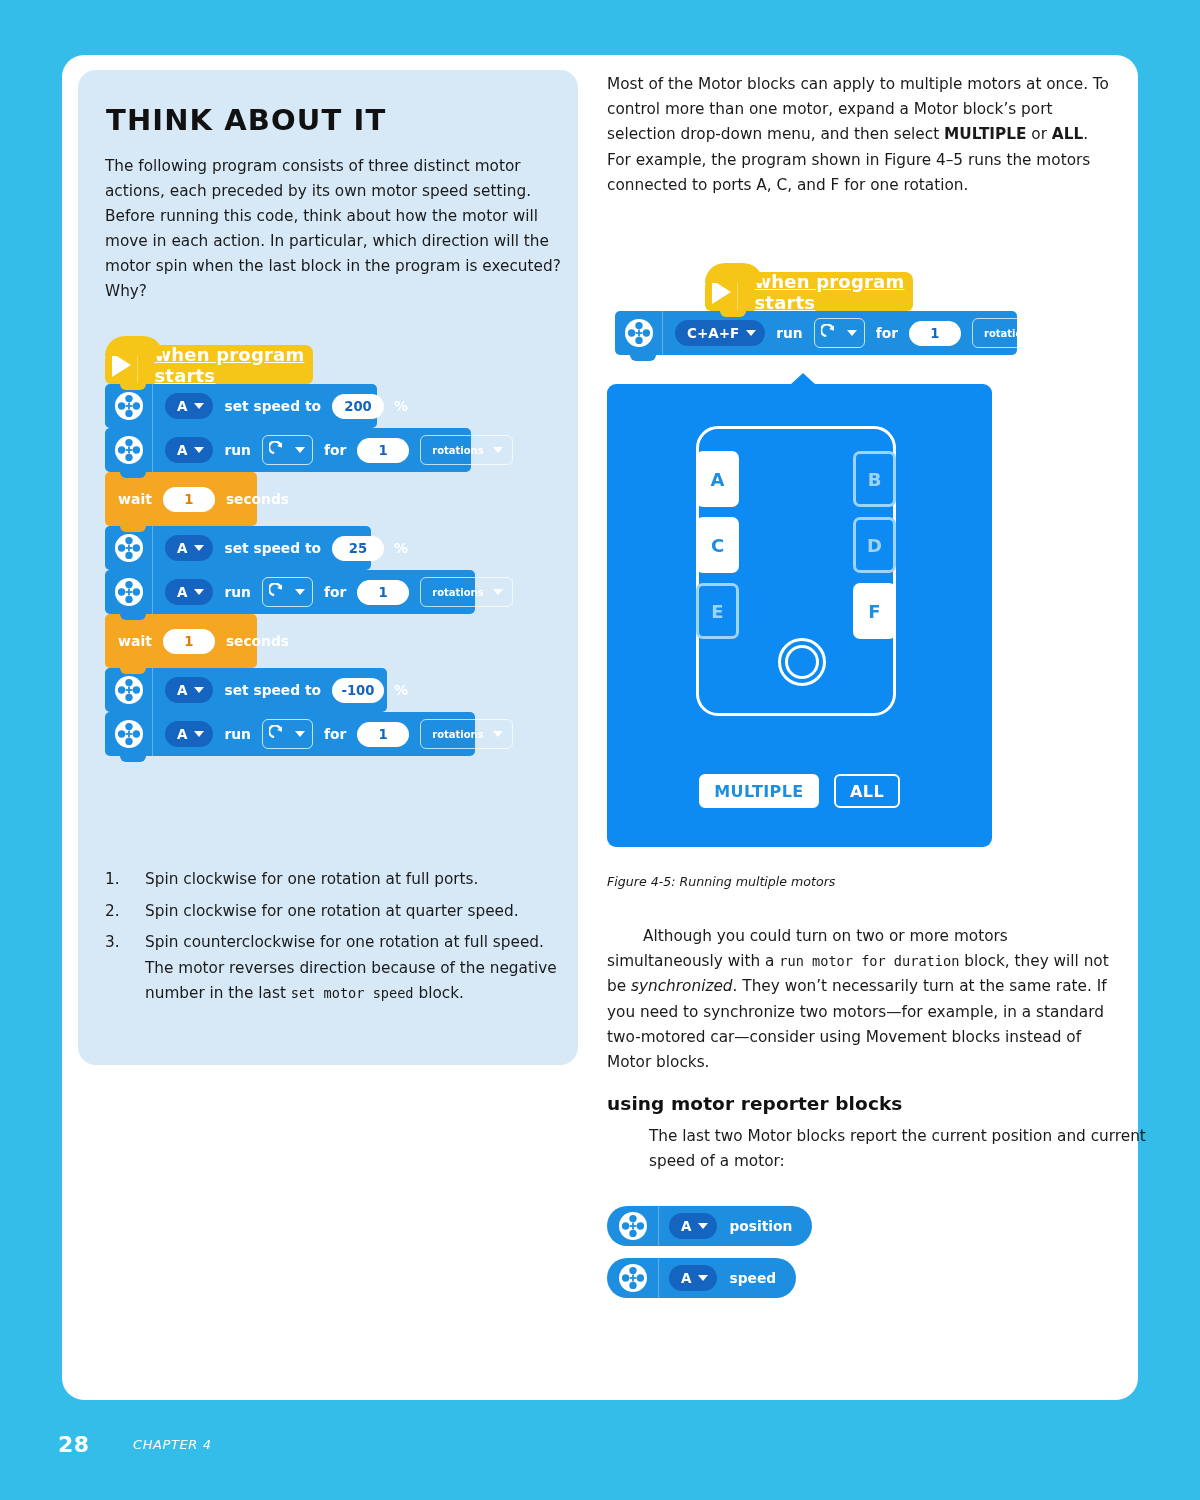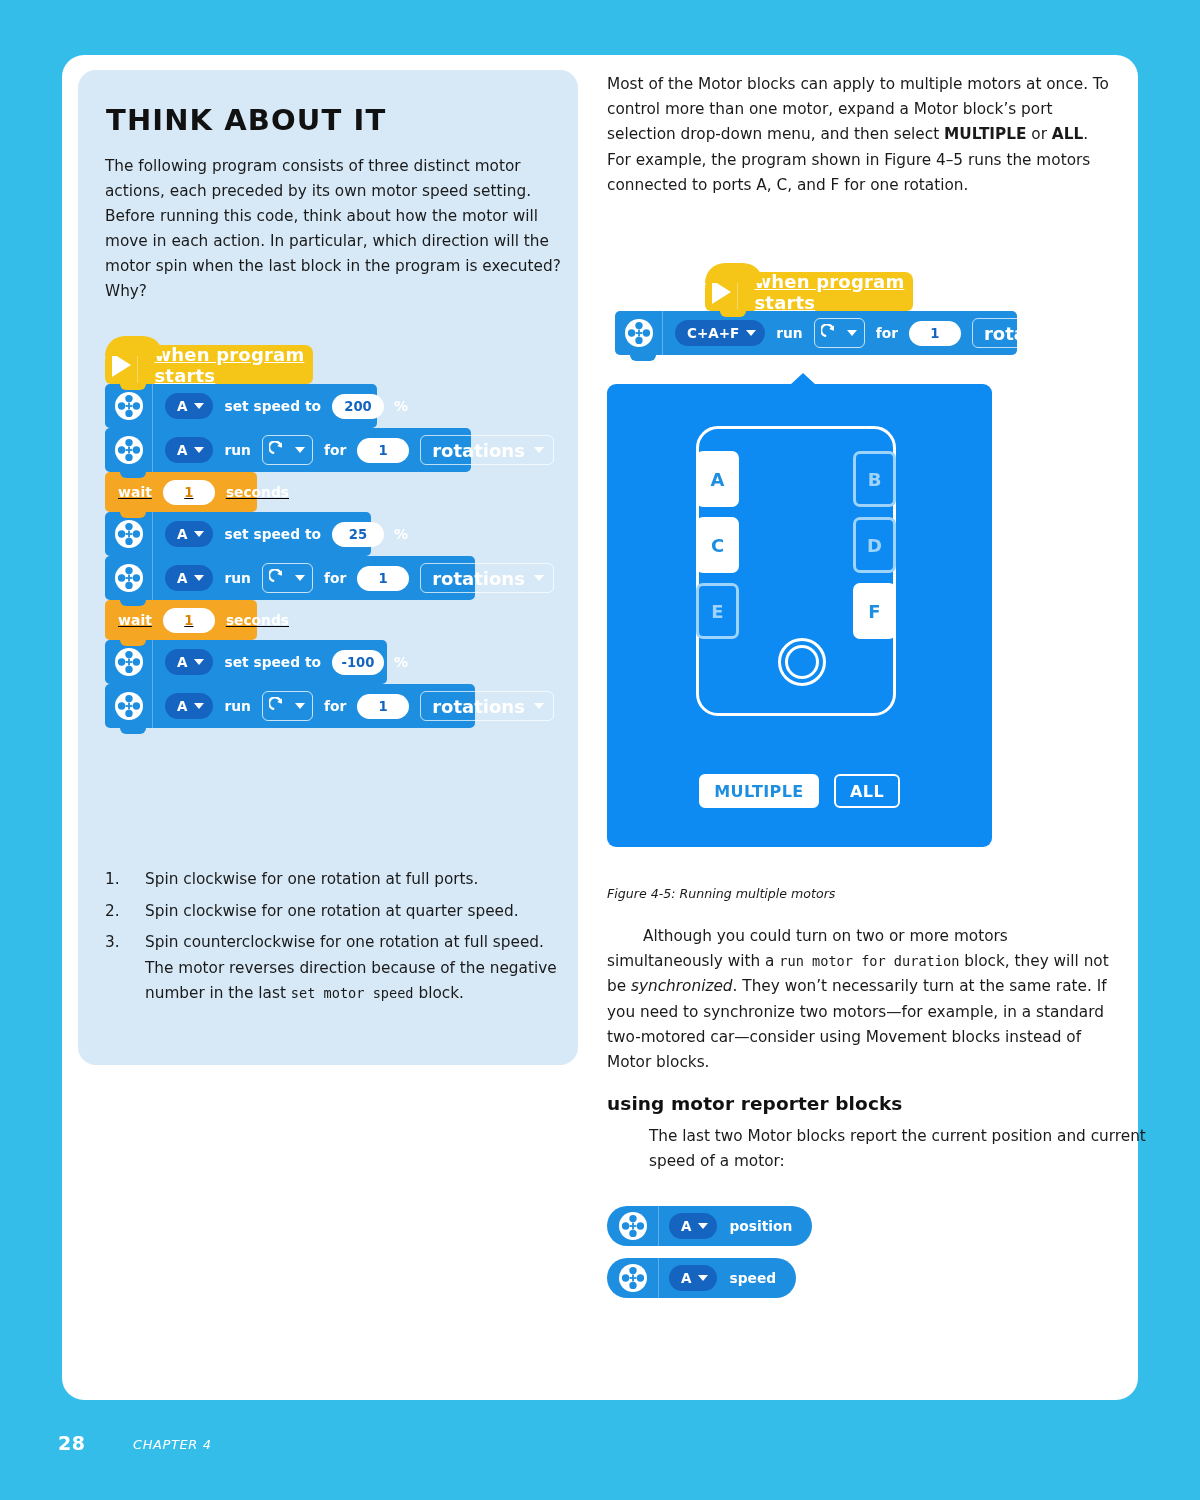--- a/index.html
+++ b/index.html
@@ -17,21 +17,21 @@
     left: 62px; top: 55px;
     width: 1076px; height: 1345px;
     background: #ffffff;
     border-radius: 22px;
   }
   .pagenum {
     position: absolute;
     left: 58px; top: 1432px;
     color: #ffffff;
     font-weight: bold;
-    font-size: 19px;
+    font-size: 22px;
     letter-spacing: 0.5px;
   }
   .chaplabel {
     position: absolute;
     left: 133px; top: 1437px;
     color: #ffffff;
     font-style: italic;
     font-size: 13px;
     letter-spacing: 0.6px;
   }
@@ -115,23 +115,22 @@
     width: 58px; height: 20px;
     background: #f5c518;
     border-radius: 28px 28px 0 0;
   }
   .blk.motor {
     background: #1e8fe0;
     height: 44px;
   }
   .blk.wait {
     background: #f5a623;
-    height: 40px;
+    height: 54px;
     border-radius: 5px;
-    text-decoration: underline;
   }
   .notch {
     position: absolute;
     left: 15px; bottom: -6px;
     width: 26px; height: 7px;
     border-radius: 0 0 6px 6px;
     z-index: 2;
   }
   .notch.b { background: #1e8fe0; }
   .notch.y { background: #f5c518; }
@@ -230,21 +229,21 @@
   .unitbox {
     border: 1.6px solid rgba(255,255,255,0.7);
     border-radius: 6px;
     height: 28px;
     display: flex;
     align-items: center;
     padding: 0 9px 0 11px;
     margin-left: 11px;
     color: #ffffff;
     font-weight: bold;
-    font-size: 18px;
+    font-size: 10px;
     flex: 0 0 auto;
     text-align: center;
   }
   .unitbox .caret {
     width: 0; height: 0;
     border-left: 5px solid transparent;
     border-right: 5px solid transparent;
     border-top: 6px solid #ffffff;
     margin-left: 9px;
   }
@@ -287,21 +286,20 @@
     font-size: 15.3px;
     line-height: 25.2px;
     color: #1a1a1a;
     margin: 0 0 0 0;
   }
   p.body.indent { text-indent: 36px; }
   .caption {
     font-size: 12.6px;
     font-style: italic;
     color: #1a1a1a;
-    margin-top: 12px;
   }
 
   
   .figure {
     position: absolute;
     left: 607px; top: 272px;
     width: 505px;
   }
   .fig-blockrow {
     position: absolute;

